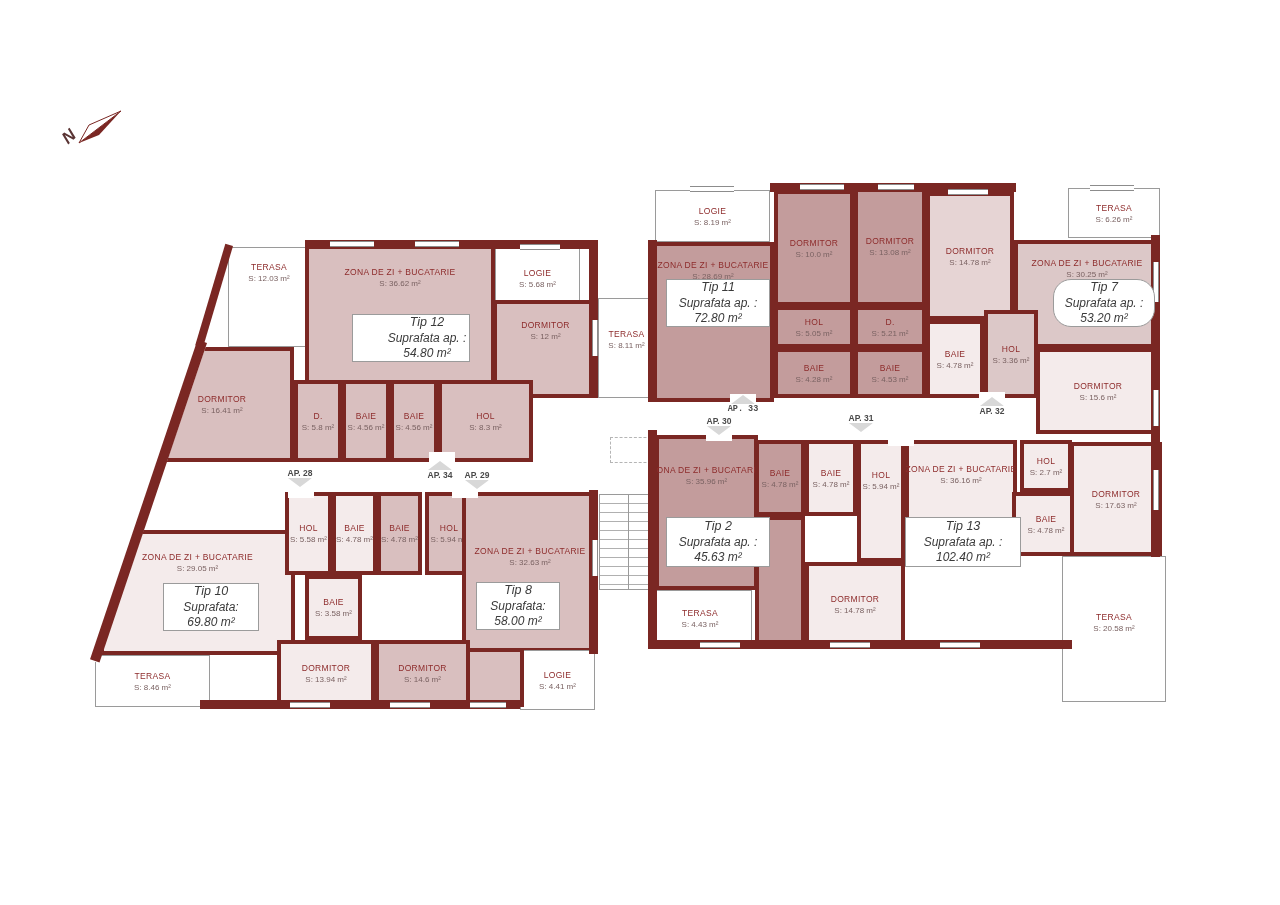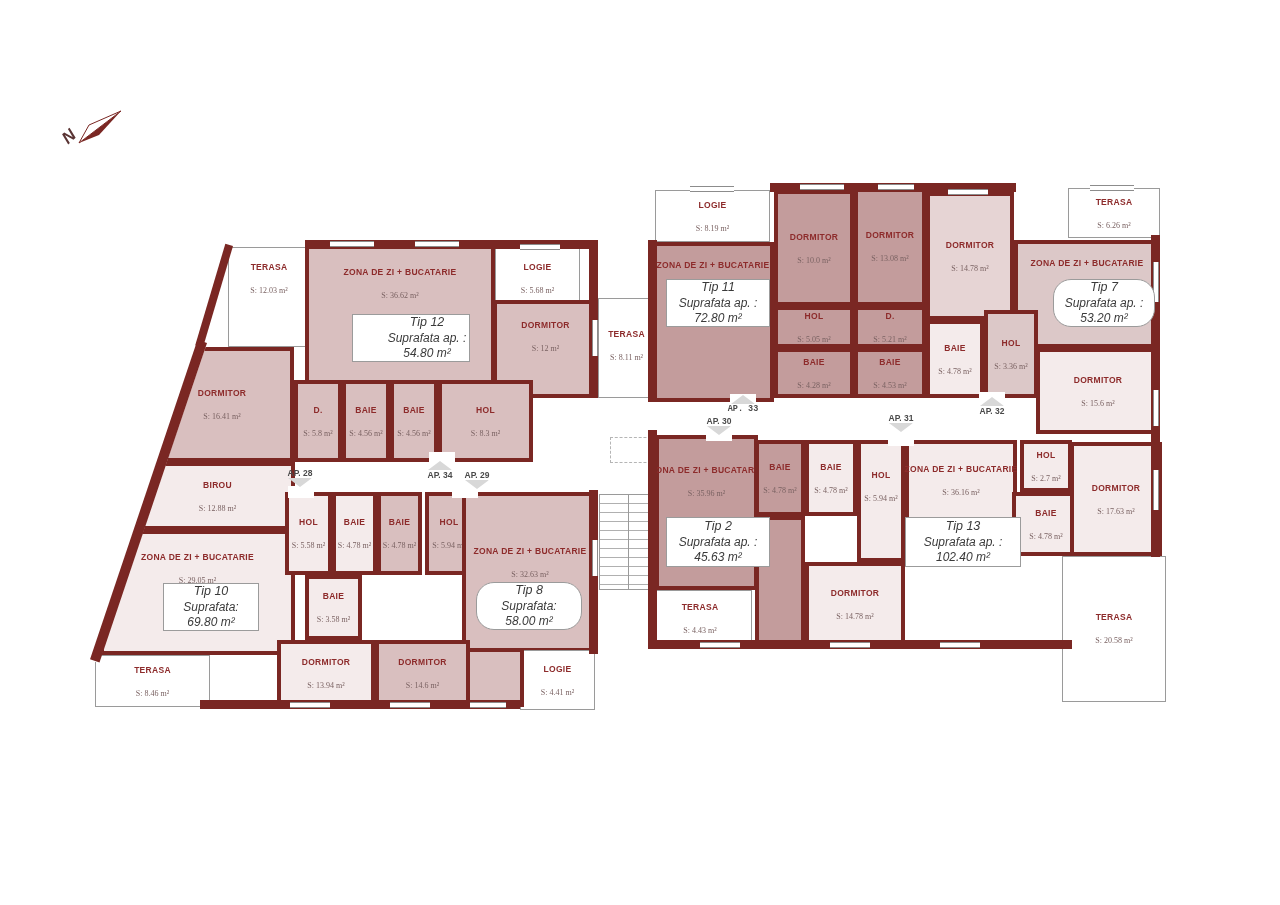--- a/index.html
+++ b/index.html
@@ -3,22 +3,22 @@
 <meta charset="utf-8">
 <style>
   :root{ --wall:#7a2723; }
   html,body{margin:0;padding:0;background:#ffffff;}
   #plan{position:relative;width:1280px;height:905px;background:#fff;overflow:hidden;
         font-family:"Liberation Sans",sans-serif;}
   .room{position:absolute;box-sizing:border-box;border:4px solid var(--wall);
         display:flex;flex-direction:column;align-items:center;justify-content:center;
         text-align:center;z-index:1;}
   .room.padtop{justify-content:flex-start;}
-  .rname{font-weight:bold;font-size:8.5px;color:#8d2b2b;letter-spacing:.3px;white-space:nowrap;}
-  .rarea{font-size:8px;color:#7a6262;margin-top:14px;white-space:nowrap;font-family:Liberation Serif, serif;}
+  .rname{font-weight:normal;font-size:8.5px;color:#8d2b2b;letter-spacing:.3px;white-space:nowrap;}
+  .rarea{font-size:8px;color:#7a6262;margin-top:2px;white-space:nowrap;}
   .f-ter{background:#ffffff;border:1px solid #9a9a9a;}
   .f-drk{background:#c39c9c;}
   .f-med{background:#d9bfbf;}
   .f-mlt{background:#dcc8c8;}
   .f-lgt{background:#e6d4d4;}
   .f-pal{background:#f4ebeb;}
   .filler{position:absolute;box-sizing:border-box;border:4px solid var(--wall);z-index:1;}
   .cover{position:absolute;background:#fff;z-index:2;}
   .wall{position:absolute;background:var(--wall);z-index:3;}
   .slant{position:absolute;background:var(--wall);transform-origin:0 0;z-index:4;}
@@ -85,24 +85,20 @@
       <div class="rarea">S: 4.56 m²</div>
     </div>
     <div class="room f-med" style="left: 390px; top: 380px; width: 48px; height: 82px;">
       <div class="rname">BAIE</div>
       <div class="rarea">S: 4.56 m²</div>
     </div>
     <div class="room f-med" style="left: 438px; top: 380px; width: 95px; height: 82px;">
       <div class="rname">HOL</div>
       <div class="rarea">S: 8.3 m²</div>
     </div>
-    <div class="room f-pal" style="left: 140px; top: 462px; width: 155px; height: 68px;">
-      <div class="rname">BIROU</div>
-      <div class="rarea">S: 12.88 m²</div>
-    </div>
     <div class="room f-pal padtop" style="left: 100px; top: 530px; width: 195px; height: 125px; padding-top: 18px;">
       <div class="rname">ZONA DE ZI + BUCATARIE</div>
       <div class="rarea">S: 29.05 m²</div>
     </div>
     <div class="room f-pal" style="left: 285px; top: 492px; width: 47px; height: 83px;">
       <div class="rname">HOL</div>
       <div class="rarea">S: 5.58 m²</div>
     </div>
     <div class="room f-pal" style="left: 332px; top: 492px; width: 45px; height: 83px;">
       <div class="rname">BAIE</div>
@@ -291,21 +287,21 @@
     <div class="aptbox" style="left: 352px; top: 314px; width: 118px; height: 48px; padding-left: 32px;">
       <div class="l1">Tip 12</div>
       <div class="l2">Suprafata ap. :</div>
       <div class="l3">54.80 m²</div>
     </div>
     <div class="aptbox" style="left: 163px; top: 583px; width: 96px; height: 48px;">
       <div class="l1">Tip 10</div>
       <div class="l2">Suprafata:</div>
       <div class="l3">69.80 m²</div>
     </div>
-    <div class="aptbox" style="left: 476px; top: 582px; width: 106px; height: 48px; border-radius: 18px;">
+    <div class="aptbox" style="left: 476px; top: 582px; width: 84px; height: 48px;">
       <div class="l1">Tip 8</div>
       <div class="l2">Suprafata:</div>
       <div class="l3">58.00 m²</div>
     </div>
     <div class="aptbox" style="left: 666px; top: 279px; width: 104px; height: 48px;">
       <div class="l1">Tip 11</div>
       <div class="l2">Suprafata ap. :</div>
       <div class="l3">72.80 m²</div>
     </div>
     <div class="aptbox" style="left: 1053px; top: 279px; width: 102px; height: 48px; border-radius: 18px;">
@@ -336,21 +332,21 @@
       <div class="tri down"></div>
     </div>
     <div class="apm" style="left: 743px; top: 395px; font-family: Liberation Mono, monospace;">
       <div class="tri up"></div>
       <div class="albl">AP. 33</div>
     </div>
     <div class="apm" style="left: 719px; top: 416px; text-align: center;">
       <div class="albl">AP. 30</div>
       <div class="tri down"></div>
     </div>
-    <div class="apm" style="left: 901px; top: 413px;">
+    <div class="apm" style="left: 861px; top: 413px;">
       <div class="albl">AP. 31</div>
       <div class="tri down"></div>
     </div>
     <div class="apm" style="left: 992px; top: 397px;">
       <div class="tri up"></div>
       <div class="albl">AP. 32</div>
     </div>
   </div>
 
 </body></html>

